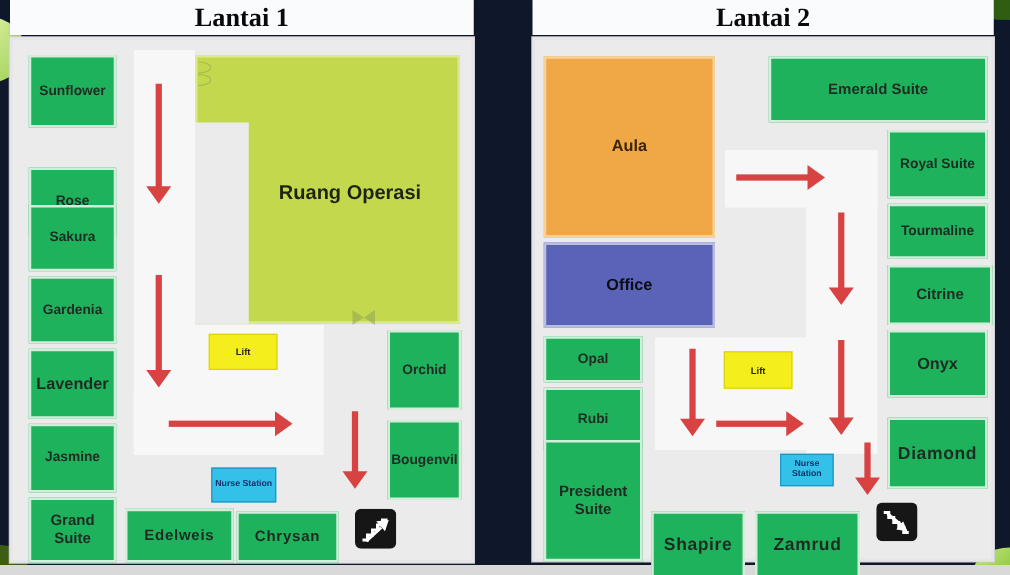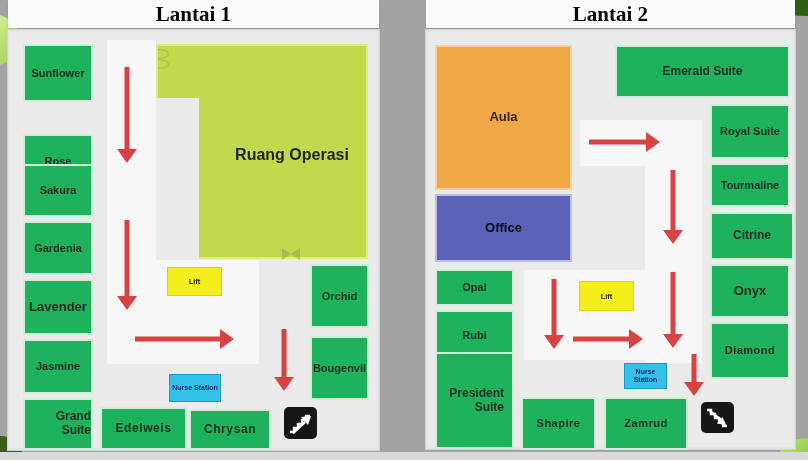--- a/index.html
+++ b/index.html
@@ -1,16 +1,16 @@
 <!DOCTYPE html>
 <html style="--room-green: #1fb25c; --operasi-green: #c3d84c; --aula-orange: #f0a847; --office-blue: #5a63b8; --lift-yellow: #f4ee1c; --nurse-cyan: #33c1ea; --arrow-red: #d94242; --panel-bg: #ebebeb; --corridor-white: #f7f7f7;"><head>
 <meta charset="utf-8">
 <style>
   html,body{margin:0;padding:0;background:#ffffff;}
-  .stage{position:relative;width:808px;height:460px;background:#a3a3a3;overflow:hidden;
+  .stage{position:relative;width:808px;height:460px;background:#0f172a;overflow:hidden;
          font-family:"Liberation Sans",sans-serif;}
   
   .deco{position:absolute;}
   .deco-tl{left:-8px;top:14px;width:28px;height:52px;
            background:linear-gradient(135deg,#d9ef9e,#9ccf52);
            border-radius:0 100% 100% 0 / 0 50% 50% 0;}
   .deco-tr{right:0;top:0;width:50px;height:16px;background:#2f5e13;
            border-bottom-left-radius:100% 100%;}
   .deco-bl{left:0;top:436px;width:22px;height:17px;background:#3d5c14;
            border-top-right-radius:100% 100%;}
@@ -32,21 +32,21 @@
   .corridor{position:absolute;background:var(--corridor-white,#f7f7f7);}
   
   .room{position:absolute;display:flex;align-items:center;justify-content:center;
         text-align:center;background:var(--room-green,#1fb25c);
         border:2px solid #d2edda;box-sizing:border-box;
         font-weight:bold;font-size:11px;color:#1d2b22;line-height:1.15;}
   .room.orange{background:var(--aula-orange,#f0a847);border-color:#f6d29a;font-size:13px;color:#3a2605;}
   .room.blue{background:var(--office-blue,#5a63b8);border-color:#b9bde0;font-size:13px;color:#0b0b14;}
   .op-room{position:absolute;background:var(--operasi-green,#c3d84c);border:2px solid #dde98f;box-sizing:border-box;}
   .op-notch{position:absolute;background:var(--panel-bg,#ebebeb);}
-  .op-label{position:absolute;text-align:center;font-weight:bold;font-size:16px;line-height:19px;color:#1e2410;padding-left:12px;}
+  .op-label{position:absolute;text-align:center;font-weight:bold;font-size:16px;line-height:19px;color:#1e2410;}
   .lift{position:absolute;background:var(--lift-yellow,#f4ee1c);border:1px solid #ddd20e;
         display:flex;align-items:center;justify-content:center;
         font-weight:bold;font-size:7.5px;color:#26260a;}
   .nurse{position:absolute;background:var(--nurse-cyan,#33c1ea);border:1px solid #1f96c4;
          display:flex;align-items:center;justify-content:center;text-align:center;
          font-weight:bold;font-size:7px;line-height:1.15;color:#152f6b;box-sizing:border-box;}
   
   .arr{position:absolute;}
   .arr-v{width:20px;}
   .arr-v::before{content:"";position:absolute;left:50%;top:0;transform:translateX(-50%);
@@ -64,21 +64,21 @@
   
   .door-b{position:absolute;width:11px;height:20px;opacity:.5;}
   .door-b i{display:block;width:100%;height:10px;box-sizing:border-box;
             border:1.5px solid #8ea34e;border-left:none;
             border-radius:0 100% 100% 0 / 0 50% 50% 0;}
   .bowtie{position:absolute;display:flex;align-items:center;opacity:.55;}
   .bowtie .tl{width:0;height:0;border-top:6px solid transparent;border-bottom:6px solid transparent;
               border-left:9px solid #93a457;}
   .bowtie .tr{width:0;height:0;border-top:6px solid transparent;border-bottom:6px solid transparent;
               border-right:9px solid #93a457;}
-  .fs12{font-size:12px;text-align:right;}  .fs125{font-size:11px;letter-spacing:.5px;}
+  .fs12{font-size:12px;}  .fs125{font-size:14px;letter-spacing:.5px;margin-top:12px;}
   .fs13{font-size:13px;}  .ls{letter-spacing:.6px;}
 </style>
 </head>
 <body>
 
 <div class="stage">
 
   <div class="deco deco-tl"></div>
   <div class="deco deco-tr"></div>
   <div class="deco deco-bl"></div>

